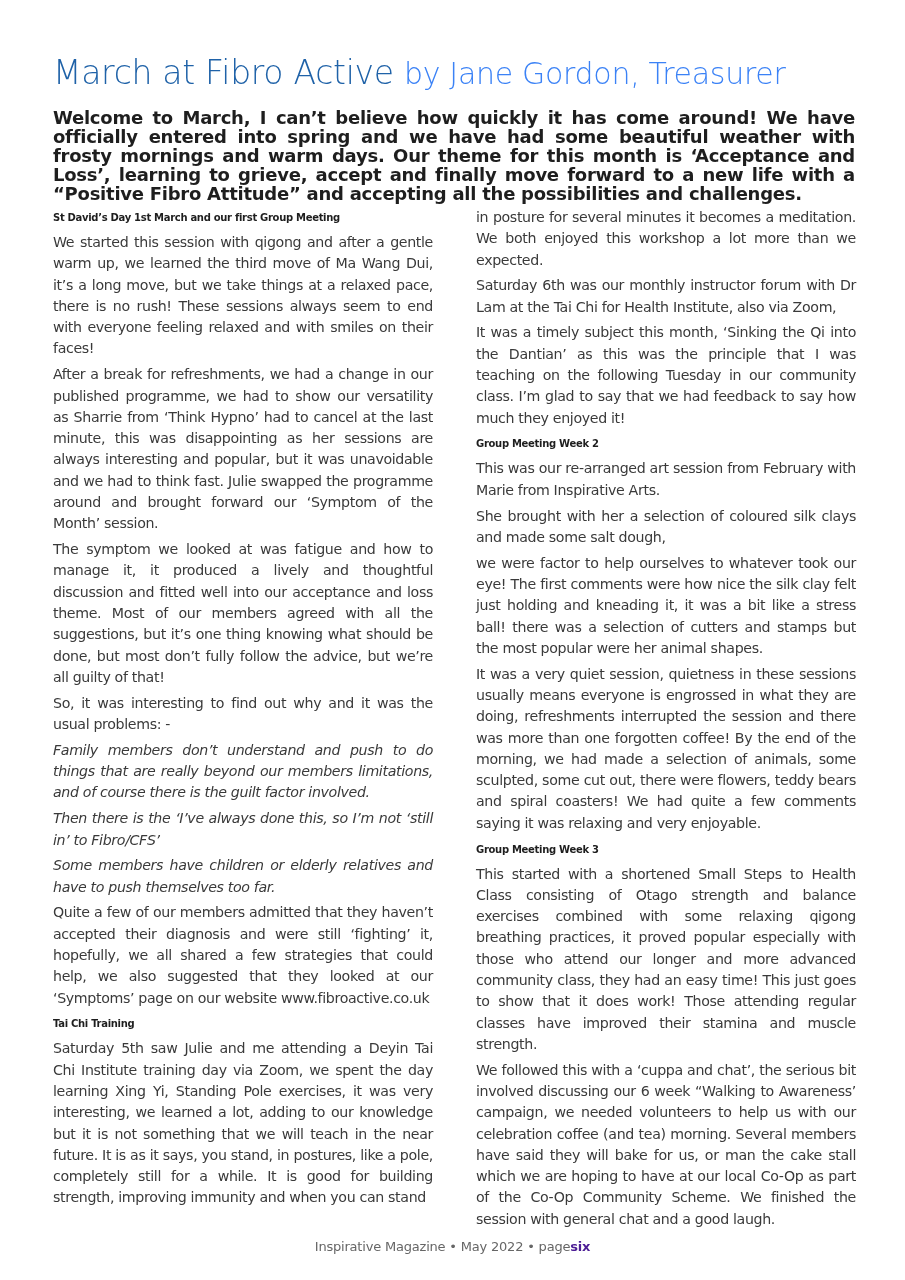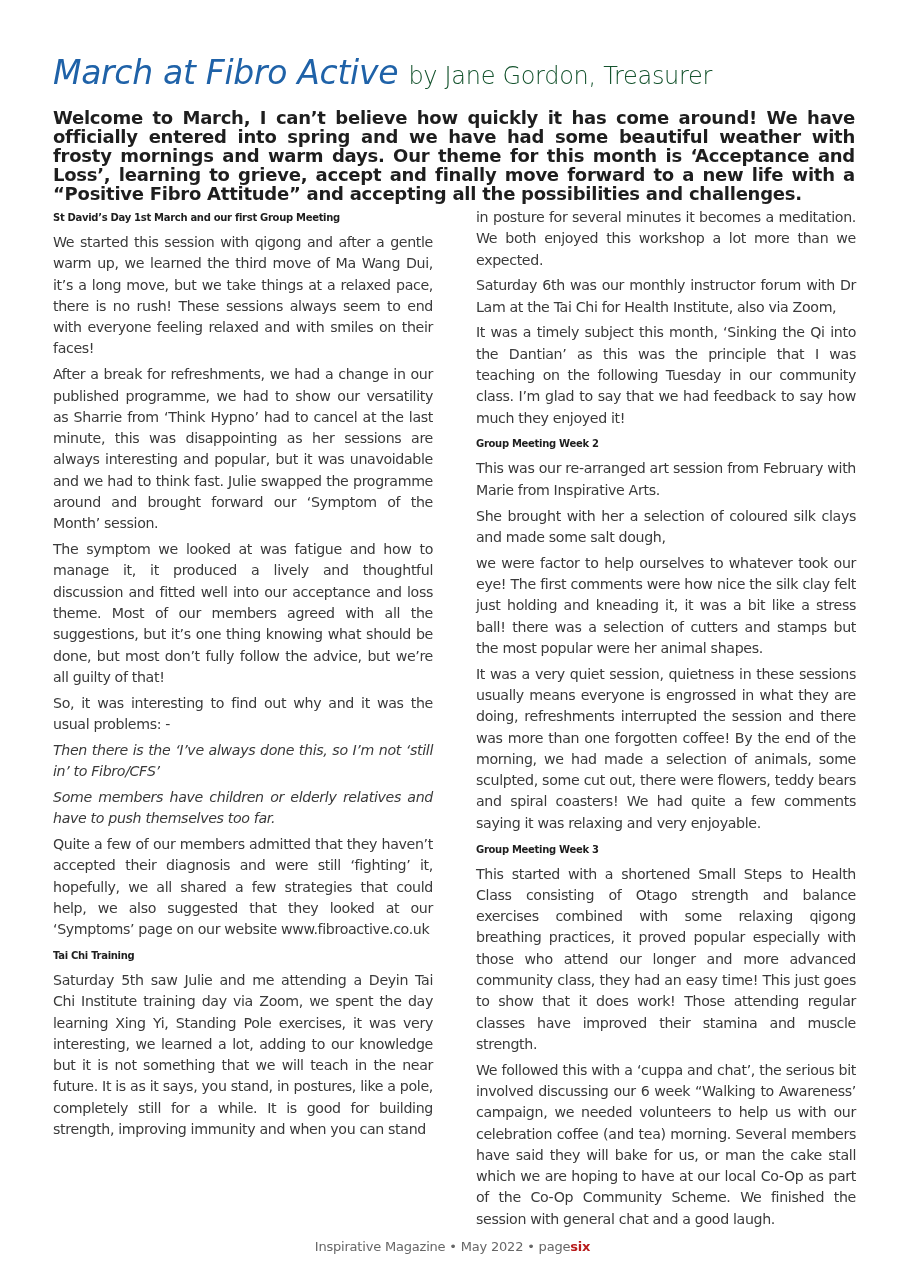--- a/index.html
+++ b/index.html
@@ -1,47 +1,48 @@
 <!DOCTYPE html>
 <html><head>
 <meta charset="utf-8">
 <style>
   html, body { margin: 0; padding: 0; background: #ffffff; }
   body { width: 905px; height: 1280px; position: relative; overflow: hidden;
          font-family: "DejaVu Sans", sans-serif; color: #333333; }
   .title { position: absolute; left: 53px; top: 53px; font-size: 33px; font-weight: 300; letter-spacing: -0.3px; white-space: nowrap; }
-  .title .blue { color: #1f62a8; font-style: italic; }
-  .title .by { color: #14532d; font-size: 24px; text-align: right; }
+  .title .blue { color: #1f62a8; }
+  .title .by { color: #3b82f6; font-size: 30px; text-align: right; }
   .intro { position: absolute; left: 53px; top: 108px; width: 802px; font-size: 18px; font-weight: bold; line-height: 19px; color: #1e1e1e; text-align: justify; letter-spacing: -0.25px; }
   .col { position: absolute; top: 207px; width: 380px; font-size: 14.2px; line-height: 21.3px; letter-spacing: -0.35px; color: #3a3a3a; }
   .col.left { left: 53px; }
   .col.right { left: 476px; }
   .col p { margin: 0 0 4.5px 0; text-align: justify; }
   .col h3 { margin: 0 0 4px 0; font-size: 10px; font-weight: bold; color: #1e1e1e; letter-spacing: -0.3px; line-height: 21px; }
   .col h3.spaced { }
   .col p.it { font-style: italic; }
   .footer { position: absolute; top: 1239px; left: 0; width: 905px; text-align: center; font-size: 13px; color: #666; letter-spacing: -0.2px; }
-  .footer b { color: #b91c1c; }
+  .footer b { color: #4c1d95; }
 </style>
 </head>
 <body>
 
 <div class="title">
   <span class="blue">March at Fibro Active</span>
   <span class="by">by Jane Gordon, Treasurer</span>
 </div>
 
 <div class="intro">Welcome to March, I can’t believe how quickly it has come around! We have officially entered into spring and we have had some beautiful weather with frosty mornings and warm days.  Our theme for this month is ‘Acceptance and Loss’, learning to grieve, accept and finally move forward to a new life with a “Positive Fibro Attitude” and accepting all the possibilities and challenges.</div>
 
 <div class="col left">
   <h3>St David’s Day 1st March and our first Group Meeting</h3>
   <p>We started this session with qigong and after a gentle warm up, we learned the third move of Ma Wang Dui, it’s a long move, but we take things at a relaxed pace, there is no rush!  These sessions always seem to end with everyone feeling relaxed and with smiles on their faces!</p>
   <p>After a break for refreshments, we had a change in our published programme, we had to show our versatility as Sharrie from ‘Think Hypno’ had to cancel at the last minute, this was disappointing as her sessions are always interesting and popular, but it was unavoidable and we had to think fast.  Julie swapped the programme around and brought forward our ‘Symptom of the Month’ session.</p>
   <p>The symptom we looked at was fatigue and how to manage it, it produced a lively and thoughtful discussion and fitted well into our acceptance and loss theme. Most of our members agreed with all the suggestions, but it’s one thing knowing what should be done, but most don’t fully follow the advice, but we’re all guilty of that!</p>
   <p>So, it was interesting to find out why and it was the usual problems: -</p>
+  <p class="it">Family members don’t understand and push to do things that are really beyond our members limitations, and of course there is the guilt factor involved.</p>
   <p class="it">Then there is the ‘I’ve always done this, so I’m not ‘still in’ to Fibro/CFS’</p>
   <p class="it">Some members have children or elderly relatives and have to push themselves too far.</p>
   <p>Quite a few of our members admitted that they haven’t accepted their diagnosis and were still ‘fighting’ it, hopefully, we all shared a few strategies that could help, we also suggested that they looked at our ‘Symptoms’ page on our website www.fibroactive.co.uk</p>
   <h3 class="spaced">Tai Chi Training</h3>
   <p>Saturday 5th saw Julie and me attending a Deyin Tai Chi Institute training day via Zoom, we spent the day learning Xing Yi, Standing Pole exercises, it was very interesting, we learned a lot, adding to our knowledge but it is not something that we will teach in the near future.  It is as it says, you stand, in postures, like a pole, completely still for a while. It is good for building strength, improving immunity and when you can stand</p>
 </div>
 
 <div class="col right">
   <p>in posture for several minutes it becomes a meditation. We both enjoyed this workshop a lot more than we expected.</p>
   <p>Saturday 6th was our monthly instructor forum with Dr Lam at the Tai Chi for Health Institute, also via Zoom,</p>

